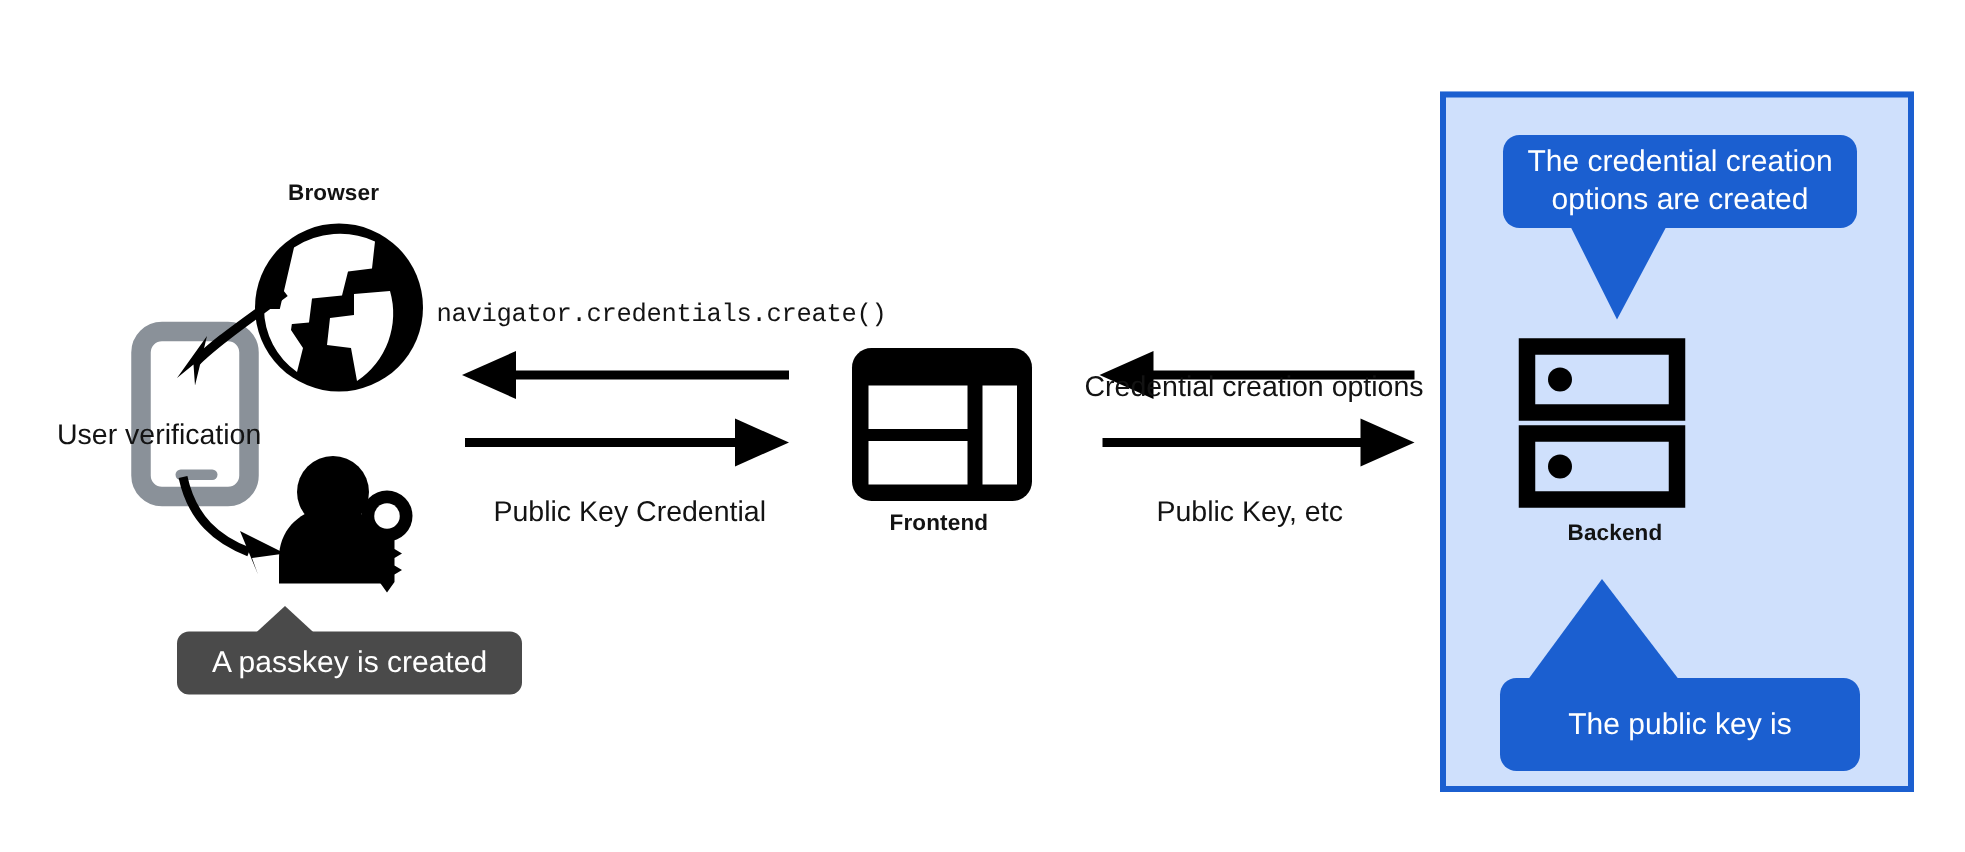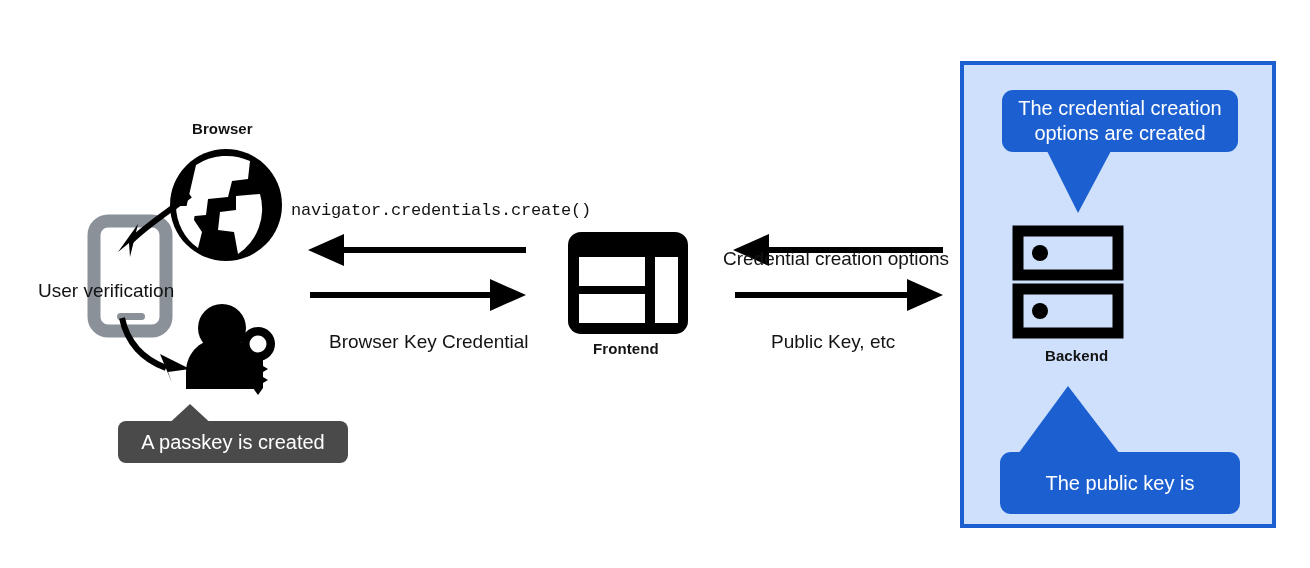--- a/index.html
+++ b/index.html
@@ -182,21 +182,21 @@
   <div id="passkey-tooltip">
     <span>A passkey is created</span>
   </div>
 
   <div class="lbl lbl-bold" style="left:192px; top:120px;">Browser</div>
 
   <div class="lbl lbl-mono" style="left:291px; top:201px;">navigator.credentials.create()</div>
 
   <div class="lbl" style="left:38px; top:280px;">User verification</div>
 
-  <div class="lbl" style="left:329px; top:331px;">Browser Key Credential</div>
+  <div class="lbl" style="left:329px; top:331px;">Public Key Credential</div>
 
   <div class="lbl lbl-bold" style="left:593px; top:340px;">Frontend</div>
 
   <div class="lbl" style="left:723px; top:200px;margin-top:48px;">Credential creation options</div>
 
   <div class="lbl" style="left:771px; top:331px;">Public Key, etc</div>
 
   <div class="lbl lbl-bold" style="left:1033px; top:347px;margin-left:12px;">Backend</div>
 
 </div>

